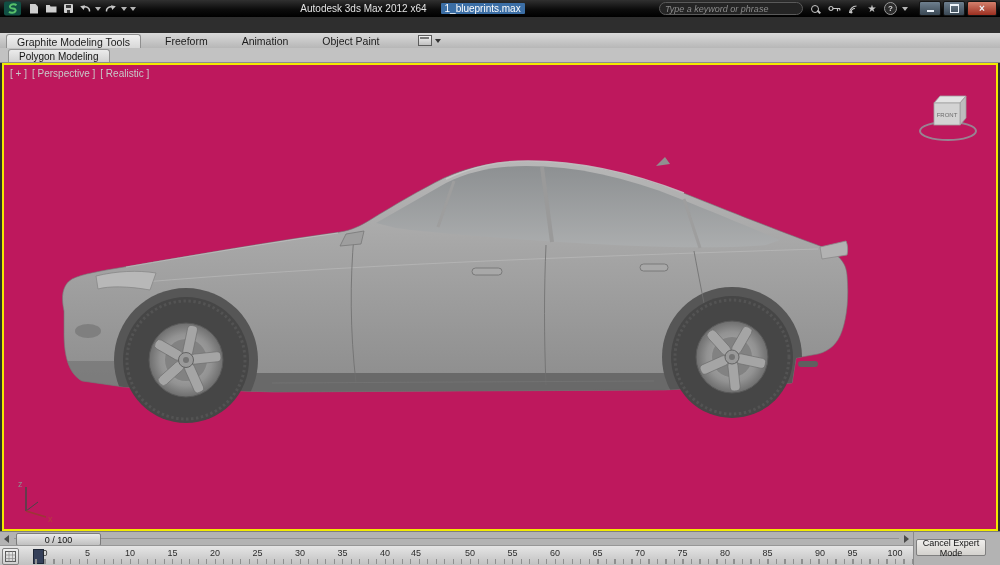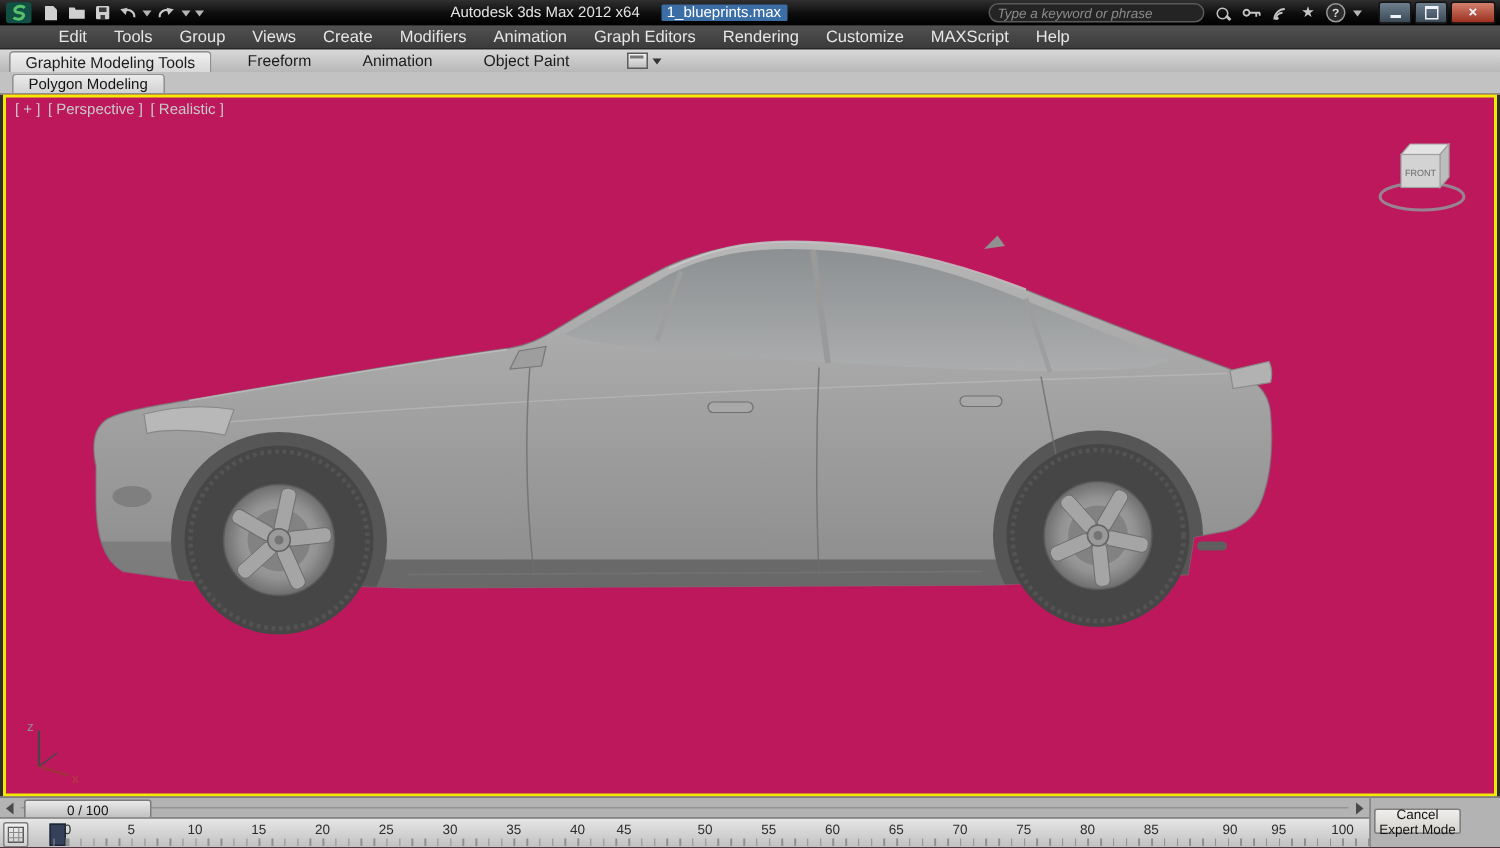--- a/index.html
+++ b/index.html
@@ -91,21 +91,21 @@
     border-radius:2px;background:linear-gradient(#efefef,#cfcfcf);display:flex;align-items:center;justify-content:center;}
   .ruler{position:absolute;left:28px;right:0;top:0;bottom:0;}
   .tick-label{position:absolute;top:2px;transform:translateX(-50%);font-size:9px;color:#2d2d2d;}
   .ruler-marks{position:absolute;left:0;right:0;bottom:1px;height:5px;
     background:repeating-linear-gradient(90deg,#8f8f8f 0 1px,transparent 1px 8.5px);background-position:17px 0;}
   .current-frame-marker{position:absolute;left:5px;top:3px;width:9px;height:13px;background:#35405a;border:1px solid #1e2636;}
 
   
   .br-zone{position:absolute;left:913px;top:531px;width:87px;height:34px;background:#b3b3b3;
     border-top:1px solid #7d7d7d;border-left:1px solid #8a8a8a;box-sizing:border-box;}
-  .cancel-btn{position:absolute;left:2px;top:7px;width:58px;height:17px;
+  .cancel-btn{position:absolute;left:2px;top:7px;width:70px;height:17px;
     background:linear-gradient(#efeeec,#d4d2ce);border:1px solid #7f7f7f;border-radius:2px;
     font-size:9px;color:#111;font-family:inherit;display:flex;align-items:center;justify-content:center;padding:0;}
 </style>
 </head>
 <body>
 
 <div id="app">
 
   <div class="titlebar">
     <div class="tb-left">
@@ -175,34 +175,20 @@
             <span class="ic-minbar"></span>
           </span>
         <span class="win-btn">
             <span class="ic-maxrect"></span>
           </span>
         <span class="win-btn close">×</span>
       </span>
     </div>
   </div>
 
-  <div class="menubar" id="menubar">
-      <div class="menu-item">Edit</div>
-      <div class="menu-item">Tools</div>
-      <div class="menu-item">Group</div>
-      <div class="menu-item">Views</div>
-      <div class="menu-item">Create</div>
-      <div class="menu-item">Modifiers</div>
-      <div class="menu-item">Animation</div>
-      <div class="menu-item">Graph Editors</div>
-      <div class="menu-item">Rendering</div>
-      <div class="menu-item">Customize</div>
-      <div class="menu-item">MAXScript</div>
-      <div class="menu-item">Help</div>
-    </div>
 
   <div class="ribbonrow">
     <div id="ribbonTabs">
         <div class="ribbon-tab active">Graphite Modeling Tools</div>
         <div class="ribbon-tab">Freeform</div>
         <div class="ribbon-tab">Animation</div>
         <div class="ribbon-tab">Object Paint</div>
       </div>
     <div class="ribbon-extra">
       <span class="ribbon-opts-icon"></span>

